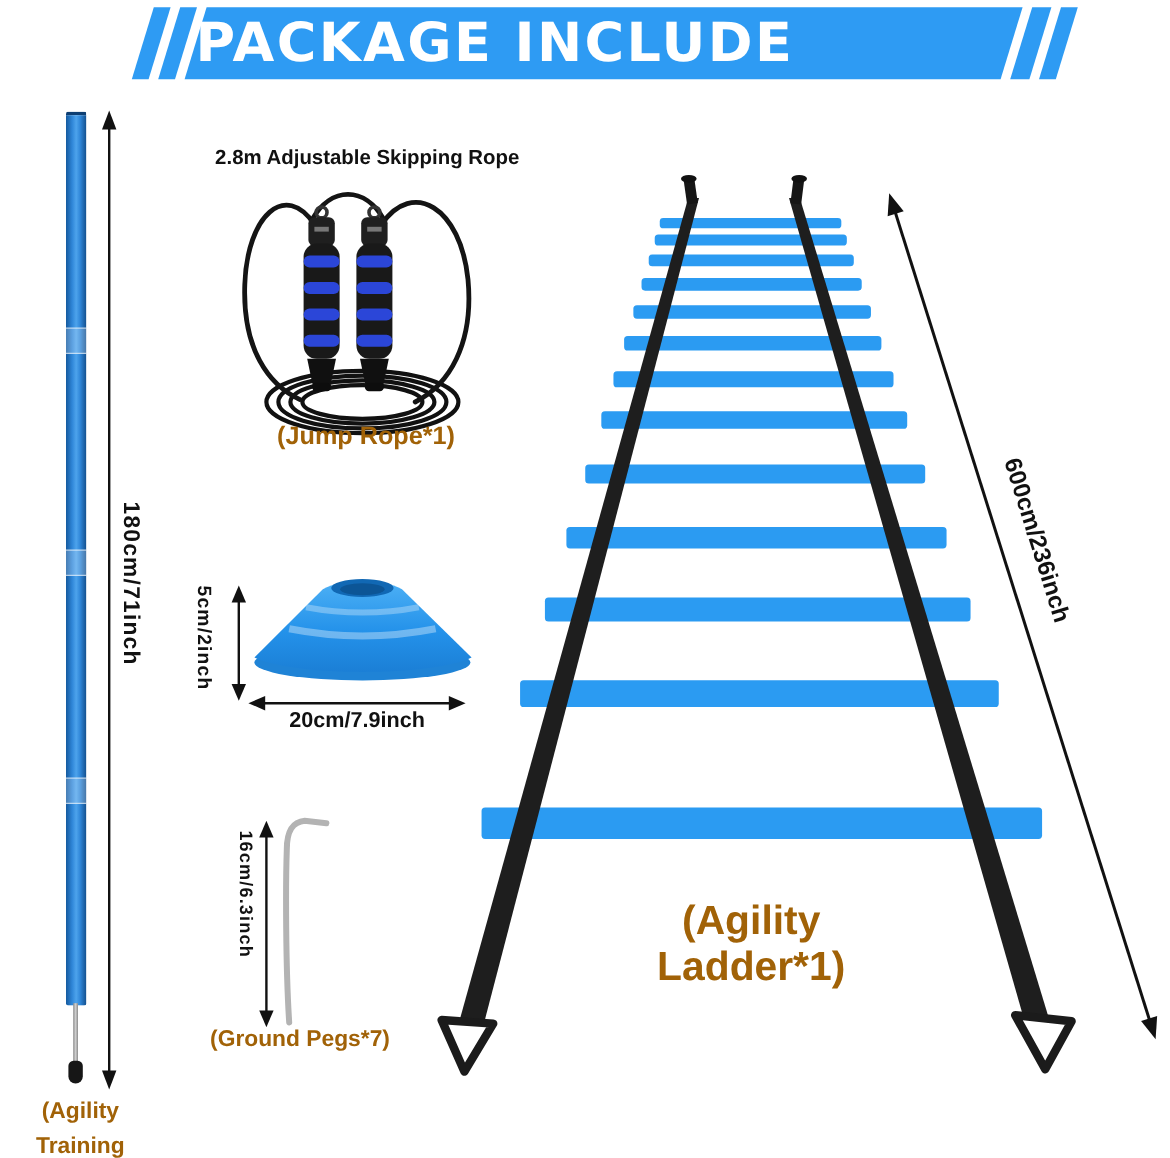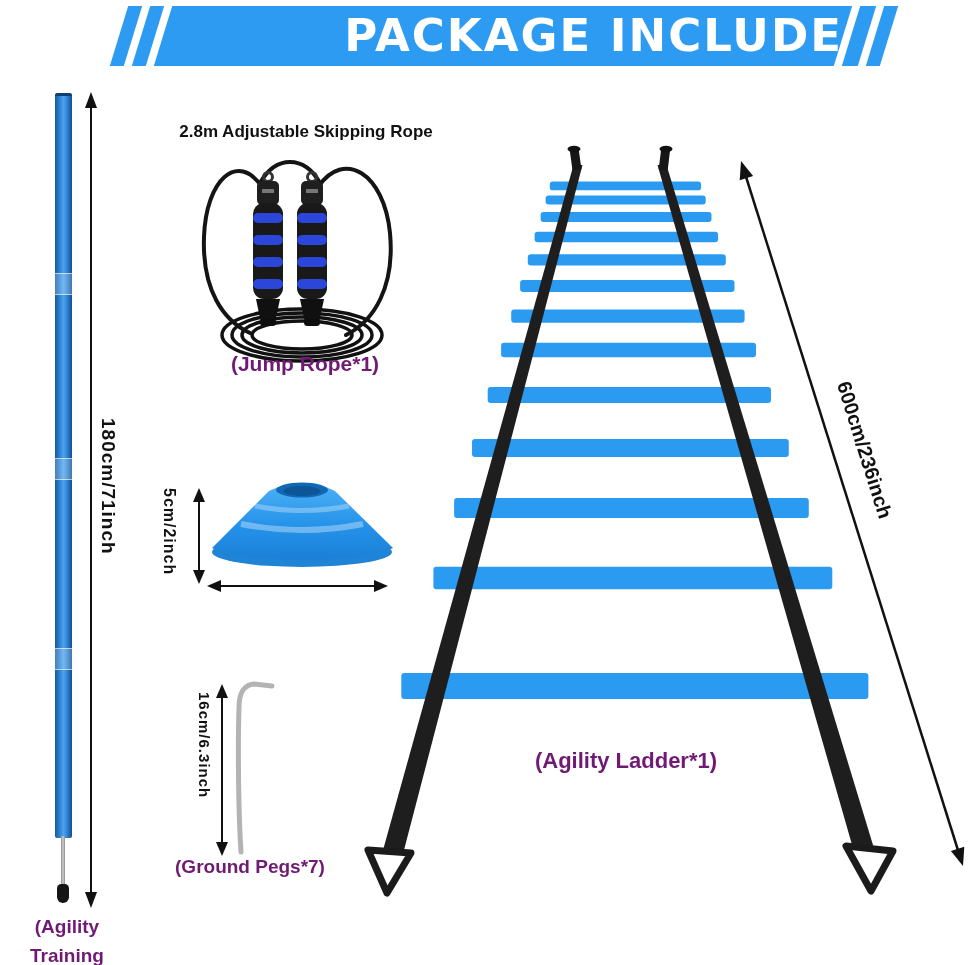--- a/index.html
+++ b/index.html
@@ -10,26 +10,26 @@
   .abs{position:absolute;}
   
   .banner-wrap{left:105px;top:4px;width:800px;height:66px;}
   .skew{position:absolute;transform:skewX(-17deg);background:#2E9BF3;}
   .banner-s1{left:14px;top:2px;width:14px;height:60px;}
   .banner-s2{left:36px;top:2px;width:14px;height:60px;}
   .banner-main{left:58px;top:2px;width:680px;height:60px;}
   .banner-s3{left:746px;top:2px;width:16px;height:60px;}
   .banner-s4{left:770px;top:2px;width:14px;height:60px;}
   .banner-title{
-    left:58px;top:2px;width:680px;height:60px;line-height:60px;text-align:right;
+    left:58px;top:2px;width:680px;height:60px;line-height:60px;text-align:left;
     color:#ffffff;font-family:"DejaVu Sans",sans-serif;font-weight:800;
     font-size:45px;letter-spacing:2px;white-space:nowrap;
   }
   
-  .blue-caption{color:#701a75;font-weight:bold;text-align:center;}
+  .blue-caption{color:#a16207;font-weight:bold;text-align:center;}
   .black-label{color:#111111;font-weight:bold;text-align:center;}
   .vtext{writing-mode:vertical-rl;color:#111111;font-weight:bold;letter-spacing:1px;white-space:nowrap;}
   
   .pole{
     left:55px;top:93px;width:17px;height:745px;border-radius:2px;
     background:linear-gradient(to right,#155a9e 0%,#2f86d8 30%,#4da3ec 50%,#2f86d8 70%,#134f8d 100%);
     border-top:3px solid #0e3f73;box-sizing:border-box;
   }
   .pole-joint{position:absolute;left:0;width:100%;height:20px;
     background:rgba(255,255,255,0.22);
@@ -44,21 +44,21 @@
   .rope-heading{left:175px;top:122px;width:262px;font-size:17px;}
   .rope-caption{left:205px;top:352px;width:200px;font-size:21px;}
   
   .cone-vdim{left:160px;top:488px;font-size:16px;}
   .cone-wdim{left:205px;top:590px;width:185px;font-size:18px;}
   .cone-caption{left:180px;top:617px;width:235px;font-size:21px;}
   
   .peg-dim{left:196px;top:692px;font-size:15px;}
   .peg-caption{left:170px;top:856px;width:160px;font-size:19px;}
   
-  .ladder-caption{left:495px;top:748px;width:262px;font-size:22px;}
+  .ladder-caption{left:495px;top:748px;width:262px;font-size:34px;}
   svg{display:block;}
 </style>
 </head>
 <body>
 
 <div class="stage">
 
   <div class="abs banner-wrap">
     <div class="skew banner-s1"></div>
     <div class="skew banner-s2"></div>
@@ -152,20 +152,21 @@
     <line x1="11" y1="14" x2="11" y2="86" stroke="#111" stroke-width="2"></line>
     <polygon points="11,2 5,16 17,16" fill="#111"></polygon>
     <polygon points="11,98 5,84 17,84" fill="#111"></polygon>
   </svg>
   <div class="abs vtext cone-vdim">5cm/2inch</div>
   <svg class="abs" style="left:205px;top:576px" width="185" height="20" viewBox="0 0 185 20">
     <line x1="14" y1="10" x2="171" y2="10" stroke="#111" stroke-width="2"></line>
     <polygon points="2,10 16,4 16,16" fill="#111"></polygon>
     <polygon points="183,10 169,4 169,16" fill="#111"></polygon>
   </svg>
+  <div class="abs black-label cone-wdim">20cm/7.9inch</div>
 
   <svg class="abs" style="left:211px;top:682px" width="22" height="176" viewBox="0 0 22 176">
     <line x1="11" y1="14" x2="11" y2="162" stroke="#111" stroke-width="2"></line>
     <polygon points="11,2 5,16 17,16" fill="#111"></polygon>
     <polygon points="11,174 5,160 17,160" fill="#111"></polygon>
   </svg>
   <div class="abs vtext peg-dim">16cm/6.3inch</div>
   <svg class="abs" style="left:228px;top:676px" width="60" height="182" viewBox="0 0 60 182">
     <path d="M 13,176 C 10,130 10,60 11,32 C 11,16 16,9 26,8 L 44,10" stroke="#b3b3b3" stroke-width="5" fill="none" stroke-linecap="round"></path>
   </svg>

